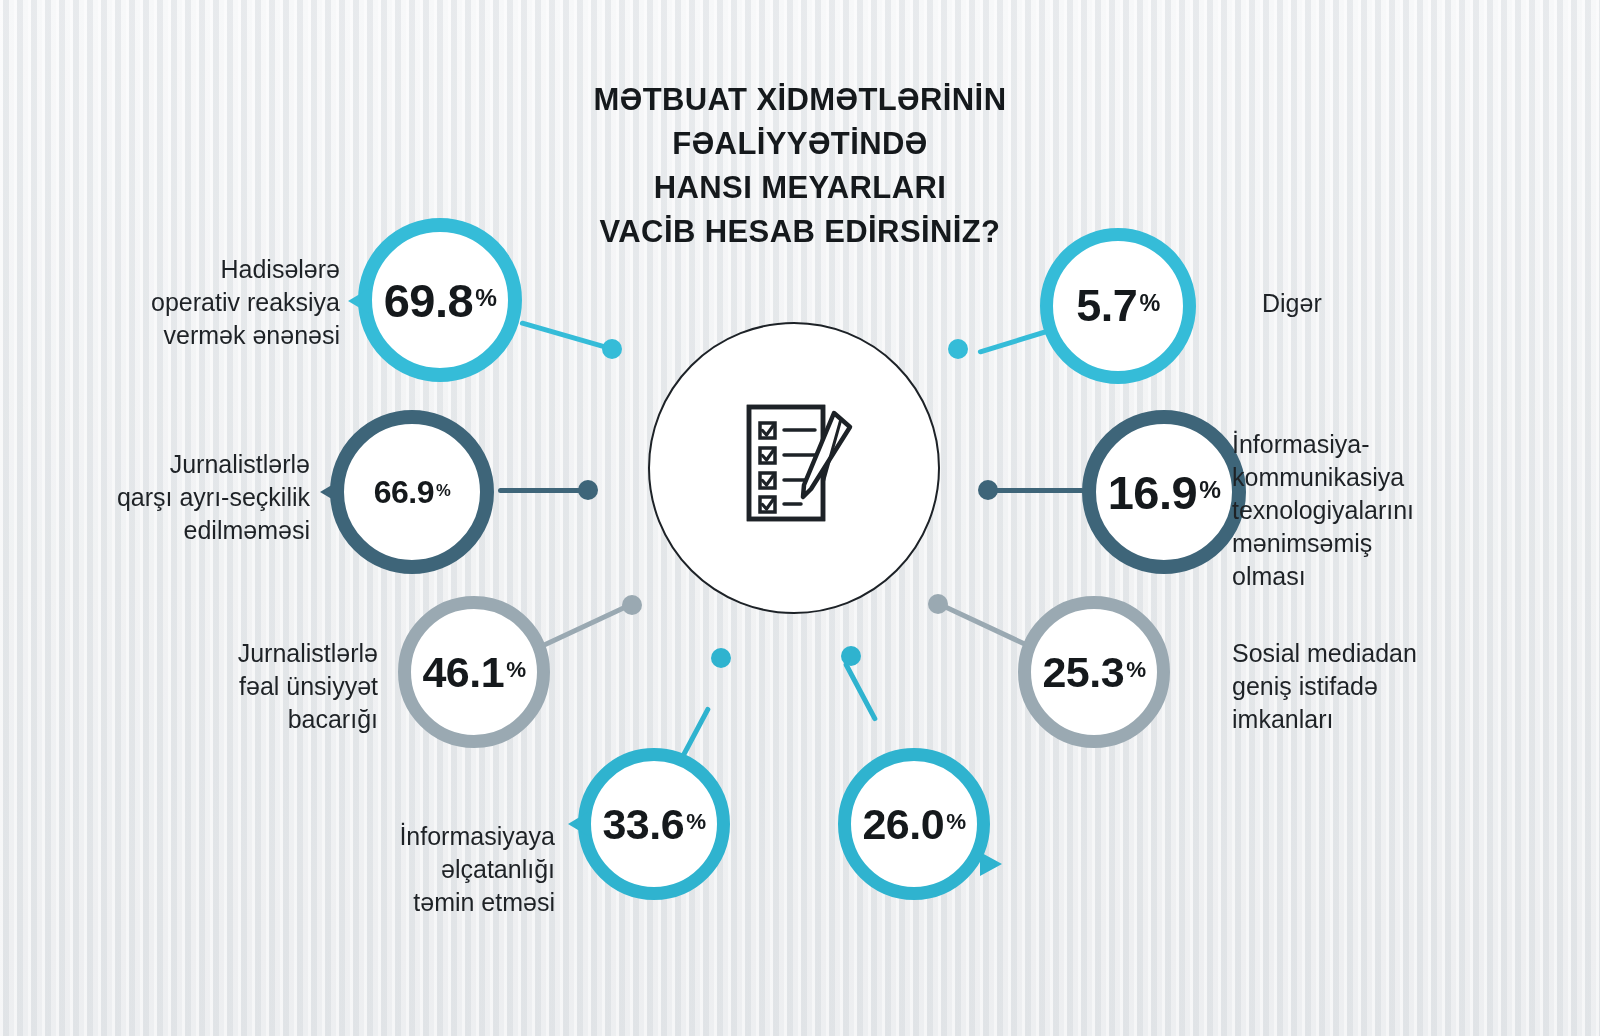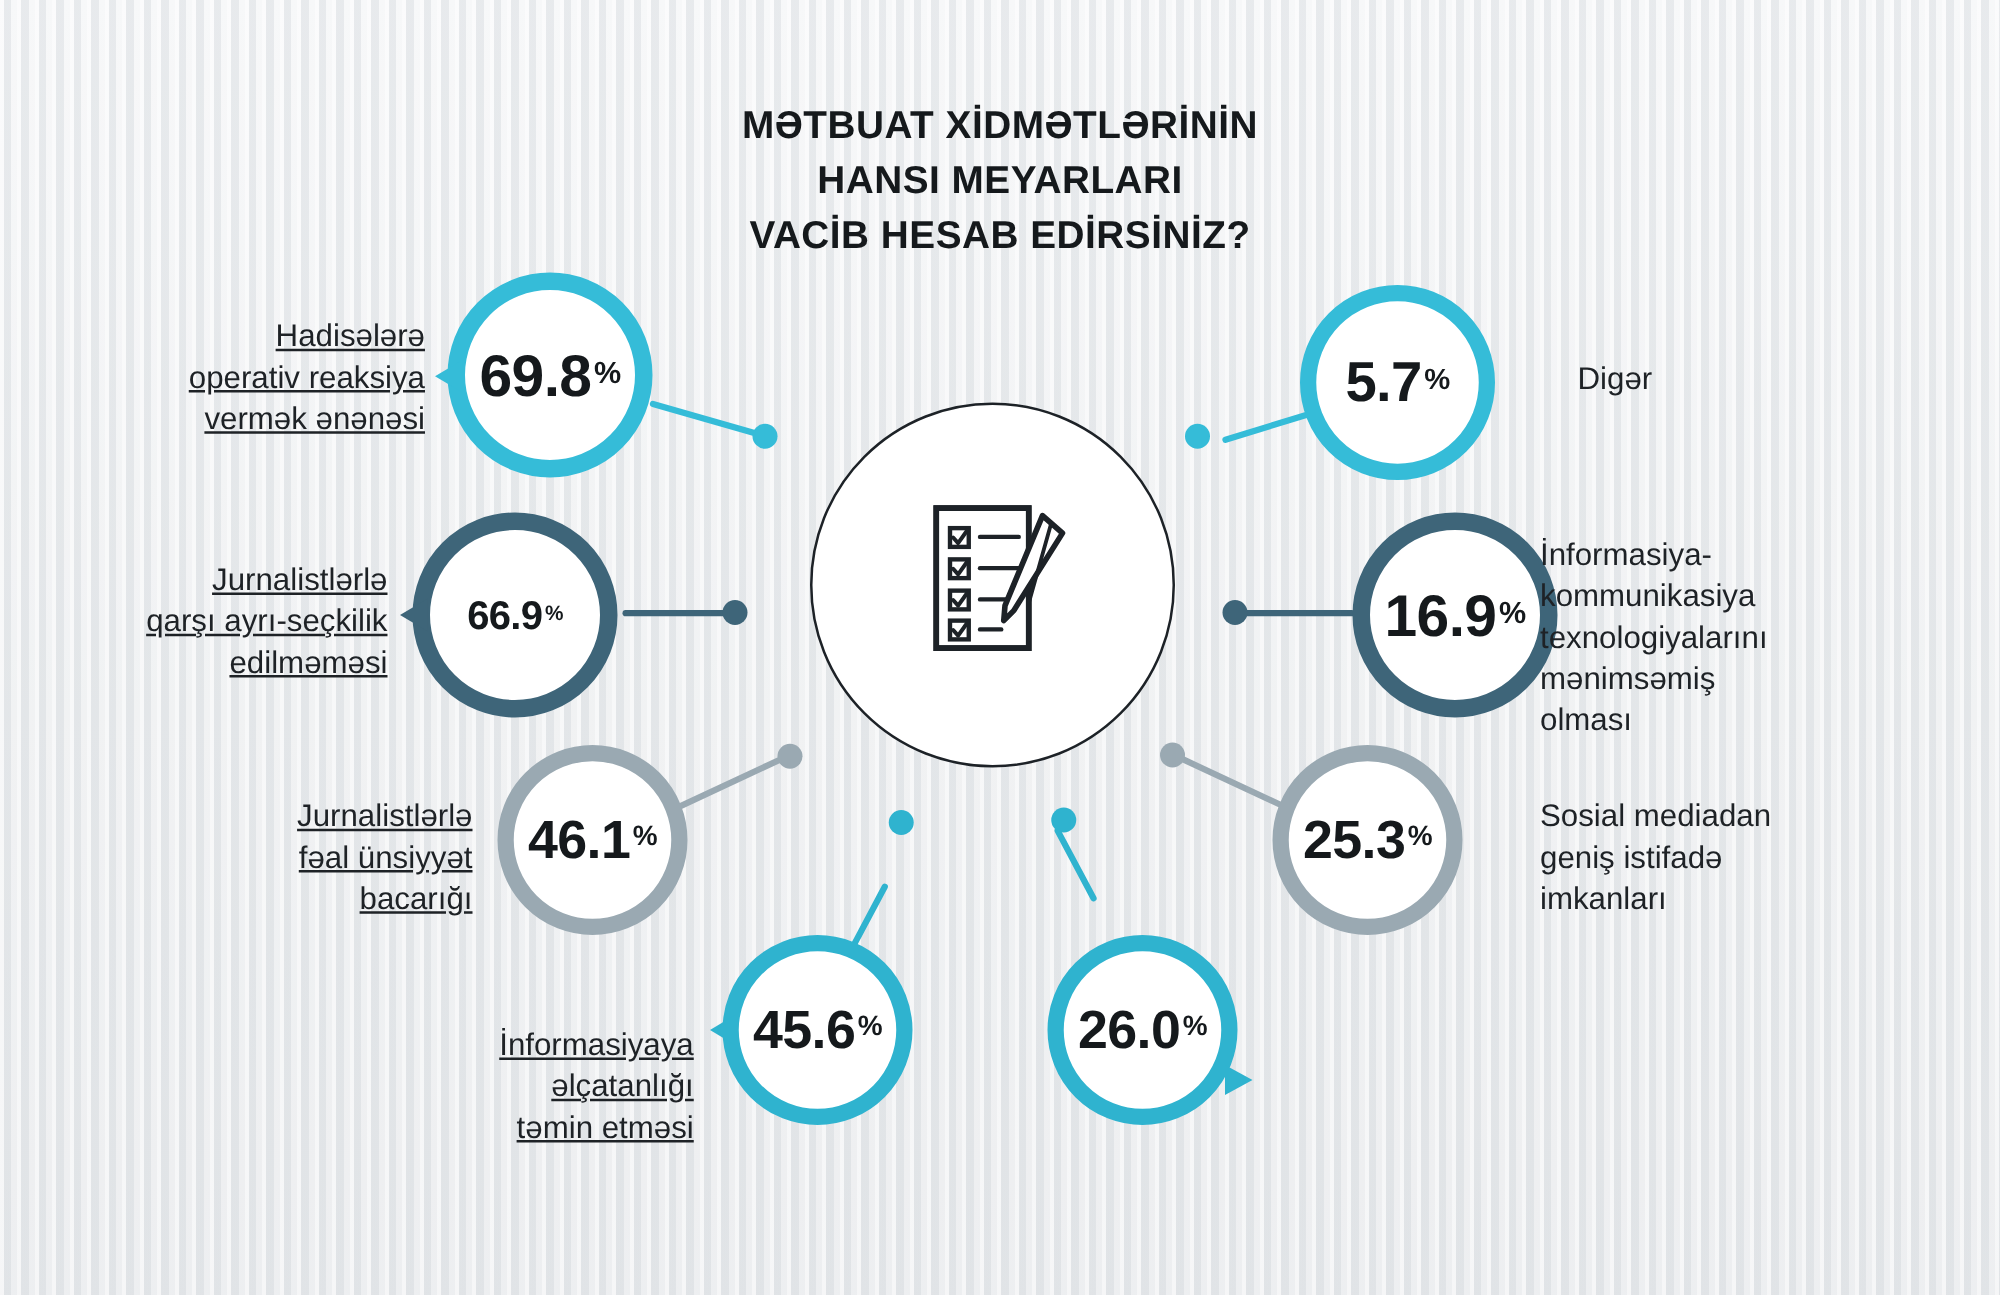--- a/index.html
+++ b/index.html
@@ -97,21 +97,21 @@
   }
 
   
   .label {
     position: absolute;
     color: #1e2226;
     font-size: 25px;
     line-height: 1.32;
     white-space: pre-line;
   }
-  .label.right { text-align: right; text-decoration: underline; }
+  .label.right { text-align: right; }
   .label.left  { text-align: left; }
 
   
   .connector {
     position: absolute;
     height: 5px;
     border-radius: 3px;
     transform-origin: 0 50%;
   }
   .dot {
@@ -121,20 +121,21 @@
     border-radius: 50%;
   }
 </style>
 </head>
 <body>
 
 <div id="stage">
 
   <div id="title">
     <span class="tline">MƏTBUAT XİDMƏTLƏRİNİN</span>
+    <span class="tline">FƏALİYYƏTİNDƏ</span>
     <span class="tline">HANSI MEYARLARI</span>
     <span class="tline">VACİB HESAB EDİRSİNİZ?</span>
   </div>
 
   <div id="center-circle">
     <div id="center-icon">
       <svg width="150" height="150" viewBox="0 0 150 150" fill="none">
 
         <path d="M30 16 L104 16 L104 128 L30 128 Z" stroke="#1d2227" stroke-width="4.5" fill="#fff"></path>
         <path d="M30 16 L104 16 L104 128 L30 128 Z" stroke="#1d2227" stroke-width="4.5" fill="none"></path>
@@ -211,21 +212,21 @@
       <span>46.1</span>
         <span class="pct">%</span>
     </div>
   </div>
   <div class="label right" style="left:110px; top:637px; width:268px;">Jurnalistlərlə
 fəal ünsiyyət
 bacarığı</div>
 
   <div class="bubble" style="left:578px; top:748px; width:152px; height:152px; border:13px solid #2fb3cf;">
     <div class="val" style="font-size:43px;">
-      <span>45.6</span>
+      <span>33.6</span>
         <span class="pct">%</span>
     </div>
   </div>
   <div class="tail" style="left:568px; top:812px; border-top:12px solid transparent; border-bottom:12px solid transparent; border-right:20px solid #2fb3cf;"></div>
   <div class="label right" style="left:285px; top:820px; width:270px;">İnformasiyaya
 əlçatanlığı
 təmin etməsi</div>
 
   <div class="bubble" style="left:838px; top:748px; width:152px; height:152px; border:13px solid #2fb3cf;">
     <div class="val" style="font-size:43px;">

